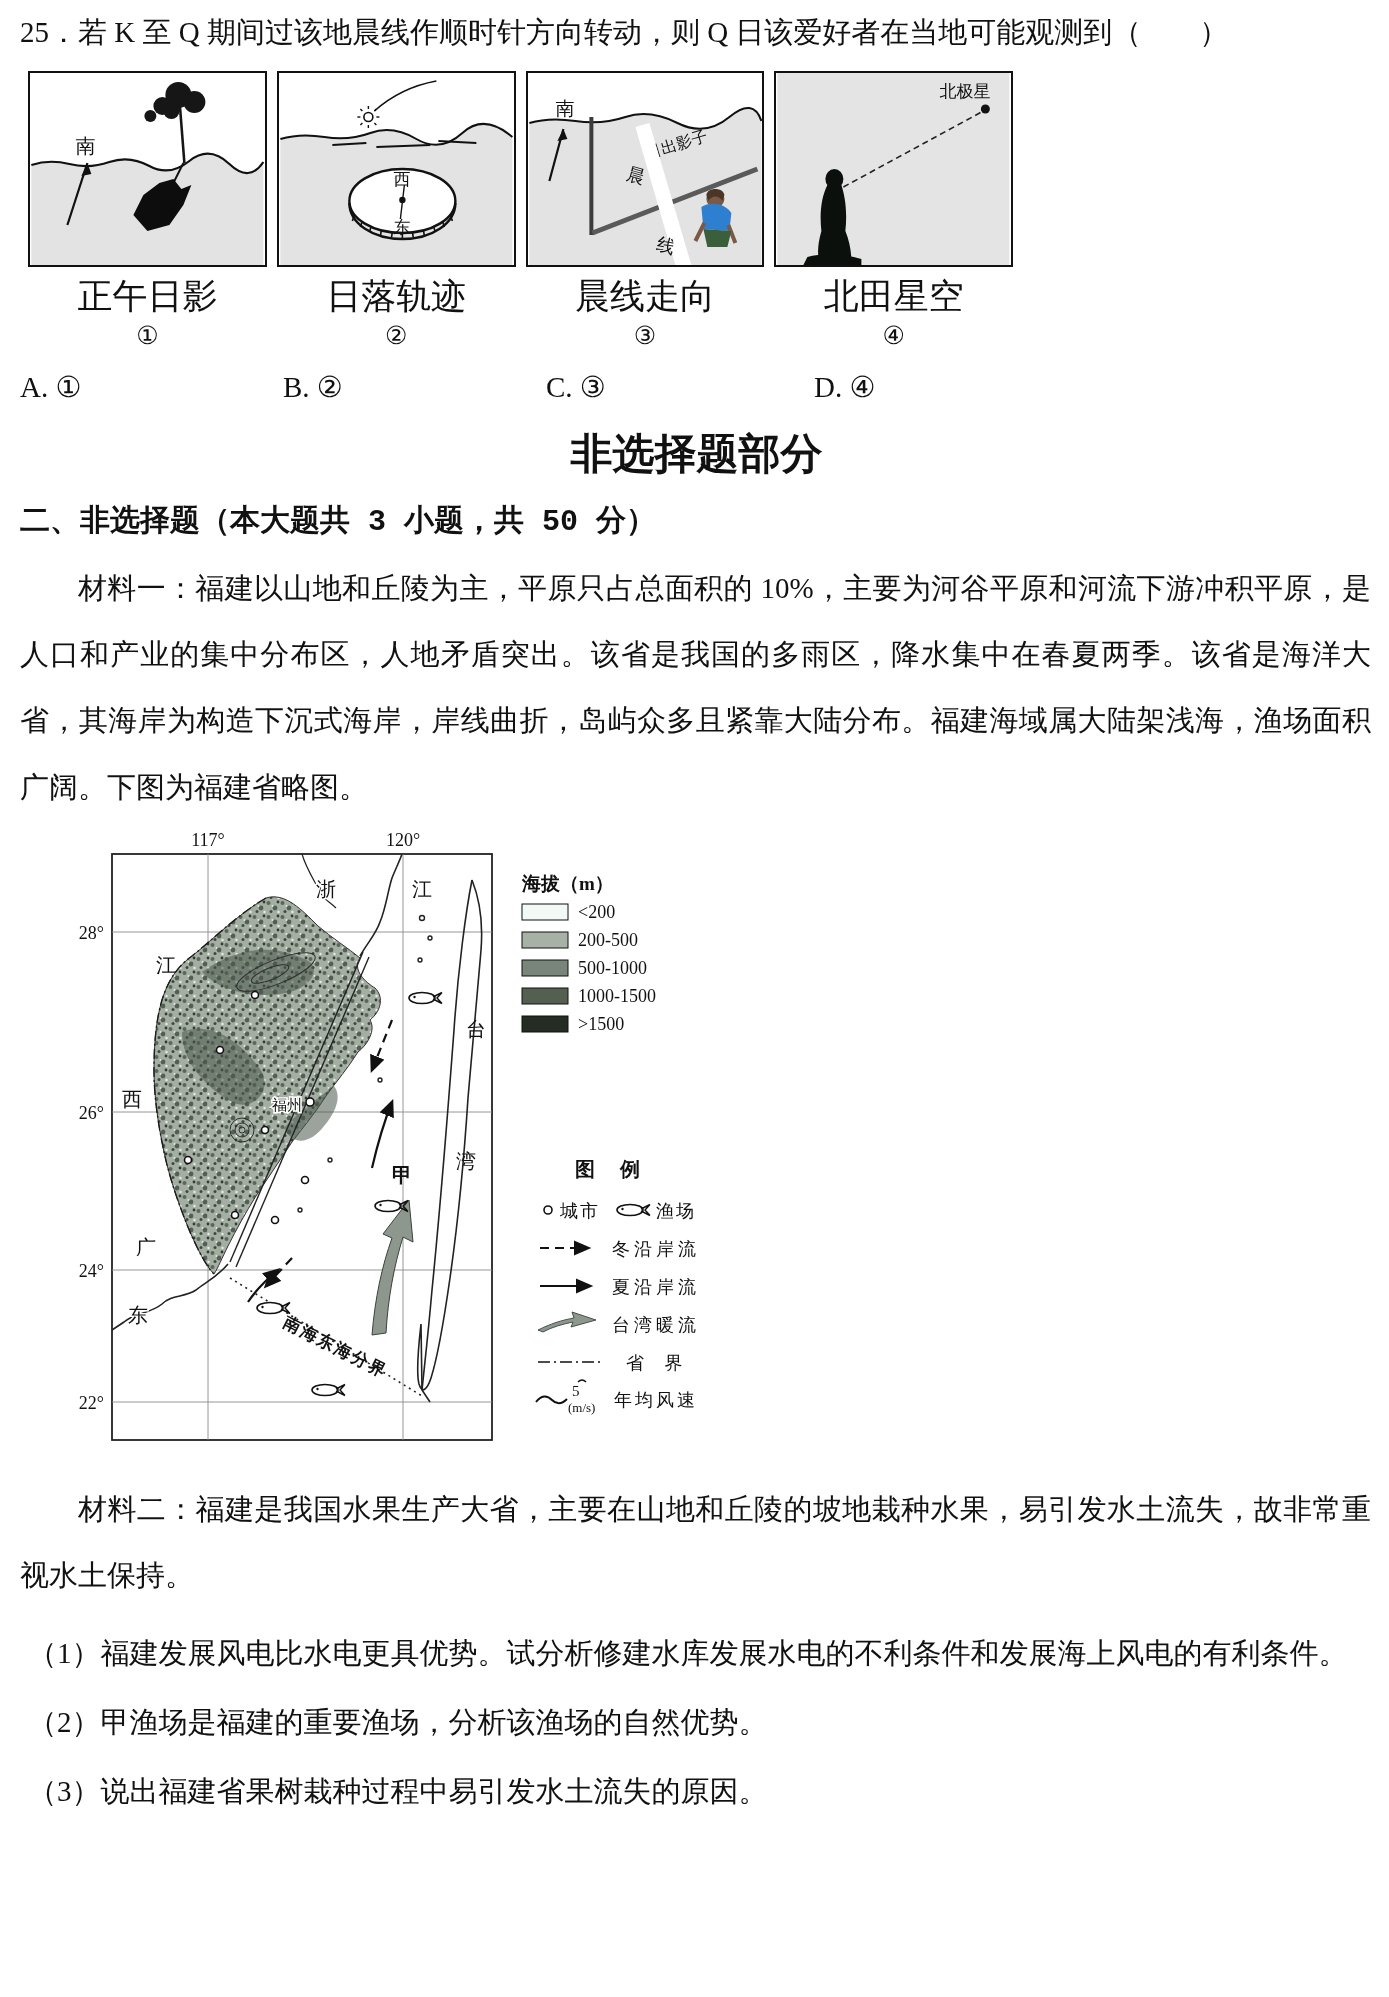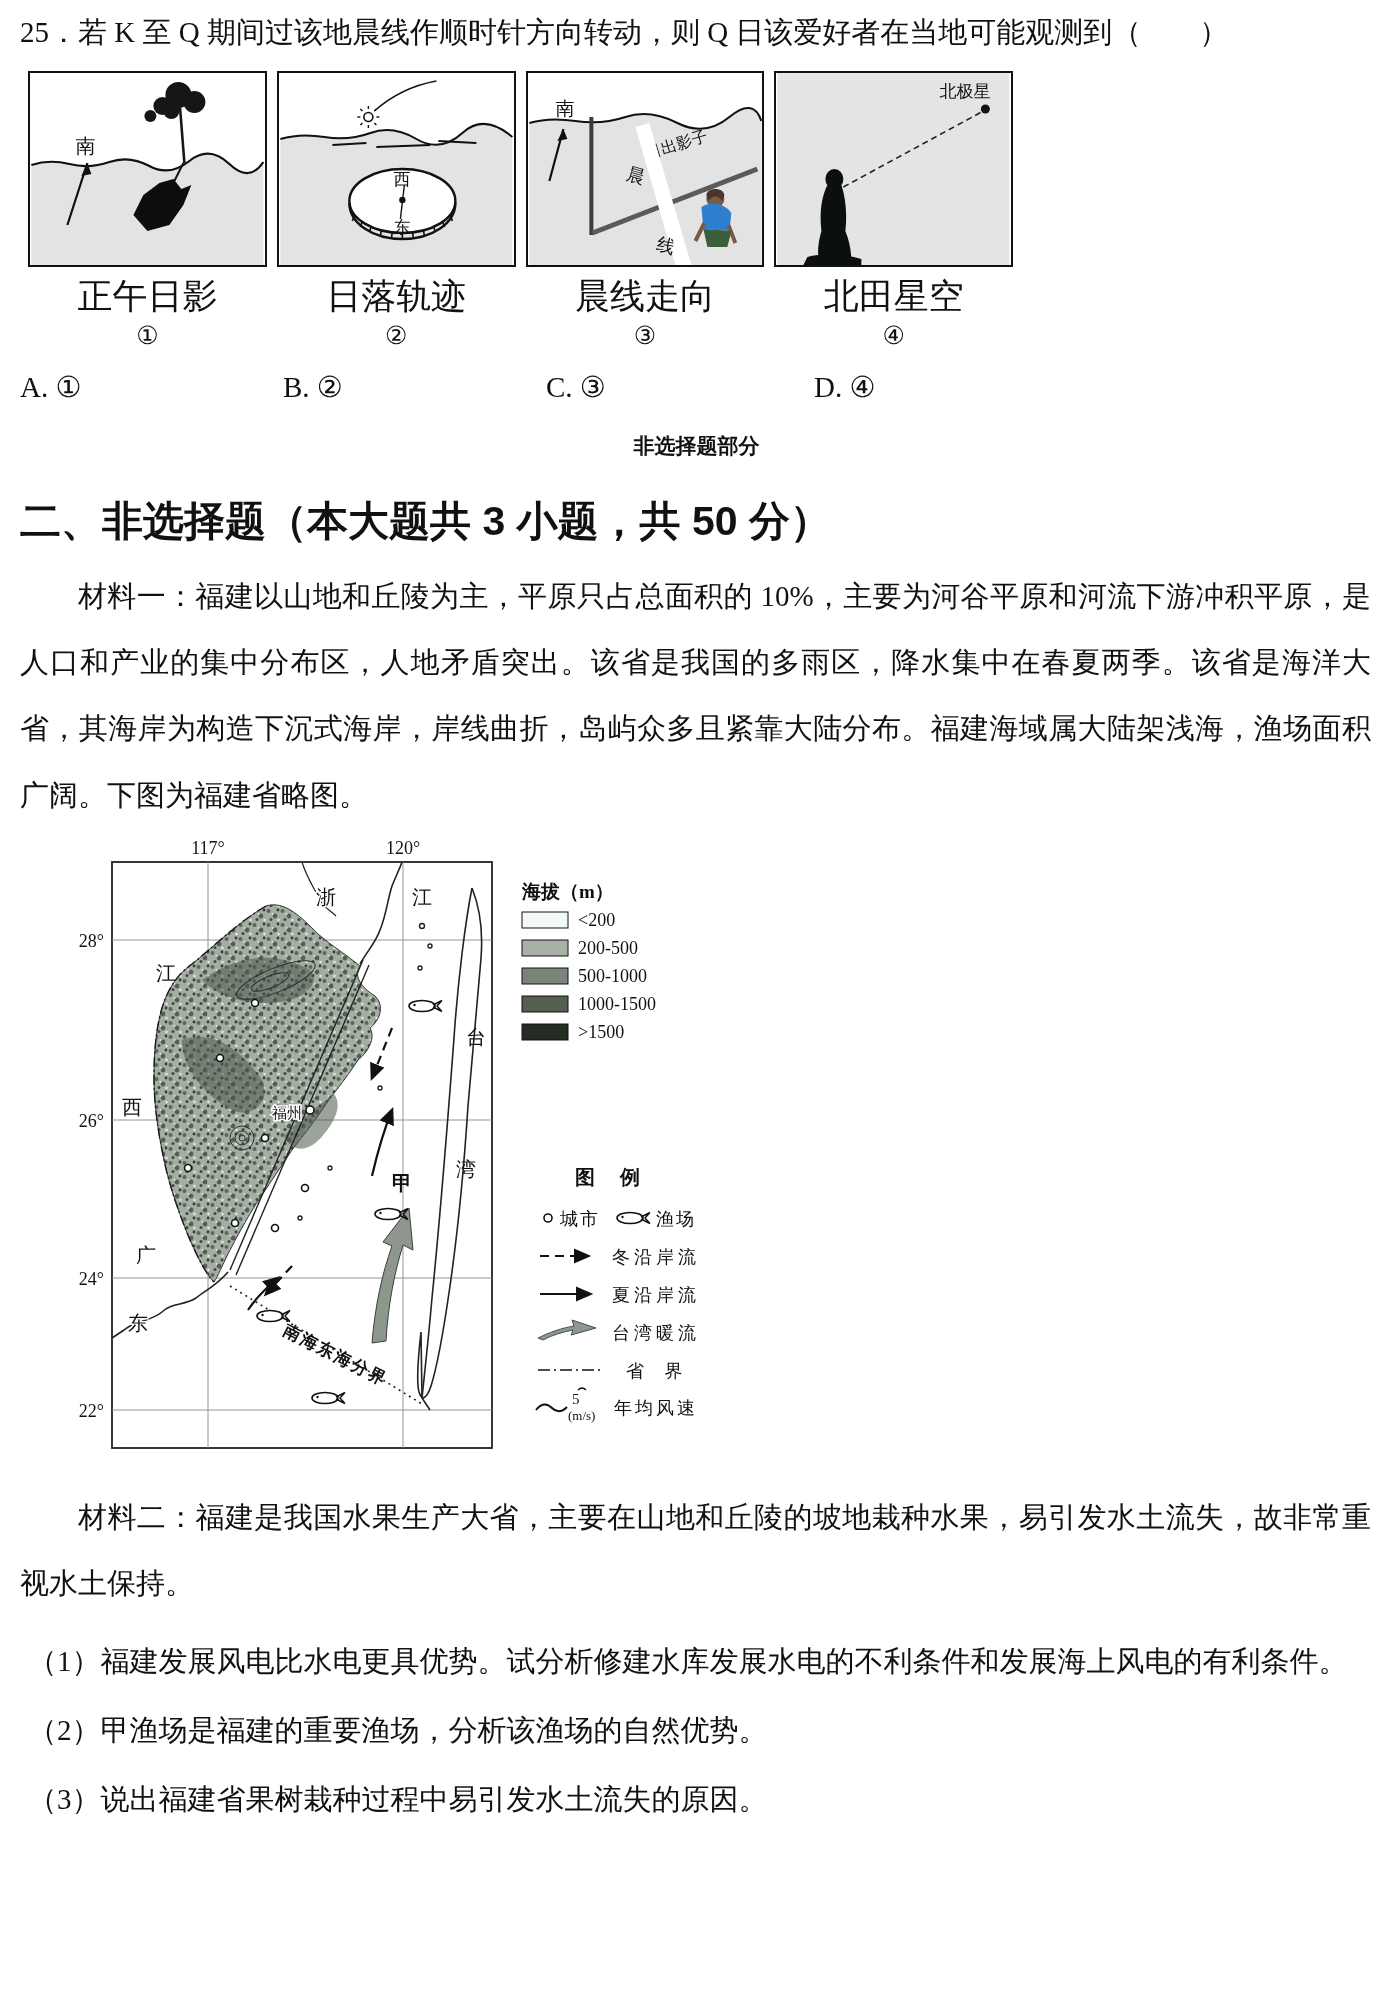--- a/index.html
+++ b/index.html
@@ -15,24 +15,24 @@
   .opt-row.second{margin-top:20px;}
   .q25-stem{}
   
   .panels{margin:18px 0 0 8px;width:985px;display:grid;grid-template-columns:repeat(4,1fr);gap:10px;}
   .panel-cell{display:flex;flex-direction:column;align-items:center;}
   .panel-box{width:100%;height:196px;border:2px solid #111;background:#ffffff;box-sizing:border-box;}
   .panel-box svg{display:block;width:100%;height:100%;}
   .panel-caption{font-size:35px;margin-top:6px;}
   .panel-num{font-size:25px;margin-top:1px;}
   
-  .part-title{margin-top:28px;text-align:center;font-size:21px;font-weight:bold;
+  .part-title{margin-top:22px;text-align:center;font-size:42px;font-weight:bold;
     font-family:Liberation Serif, serif;}
-  .sec-heading{margin-top:34px;font-size:41px;font-weight:bold;
-    font-family:Liberation Sans, sans-serif;}
+  .sec-heading{margin-top:18px;font-size:30px;font-weight:bold;
+    font-family:Liberation Mono, monospace;}
   .q-intro{margin-top:24px;font-size:29px;}
   .para{font-size:29px;line-height:2.28;text-align:justify;text-indent:2em;margin:14px 2px 0 0;}
   .figure-wrap{margin:10px 0 0 50px;}
   .subq{font-size:29px;margin-top:26px;padding-left:8px;}
   .subq.first{}
   
   svg text{font-family:"Liberation Serif","DejaVu Serif",serif;fill:#111;}
   svg .halo{paint-order:stroke;stroke:#ffffff;stroke-width:3px;}
 </style>
 </head>

